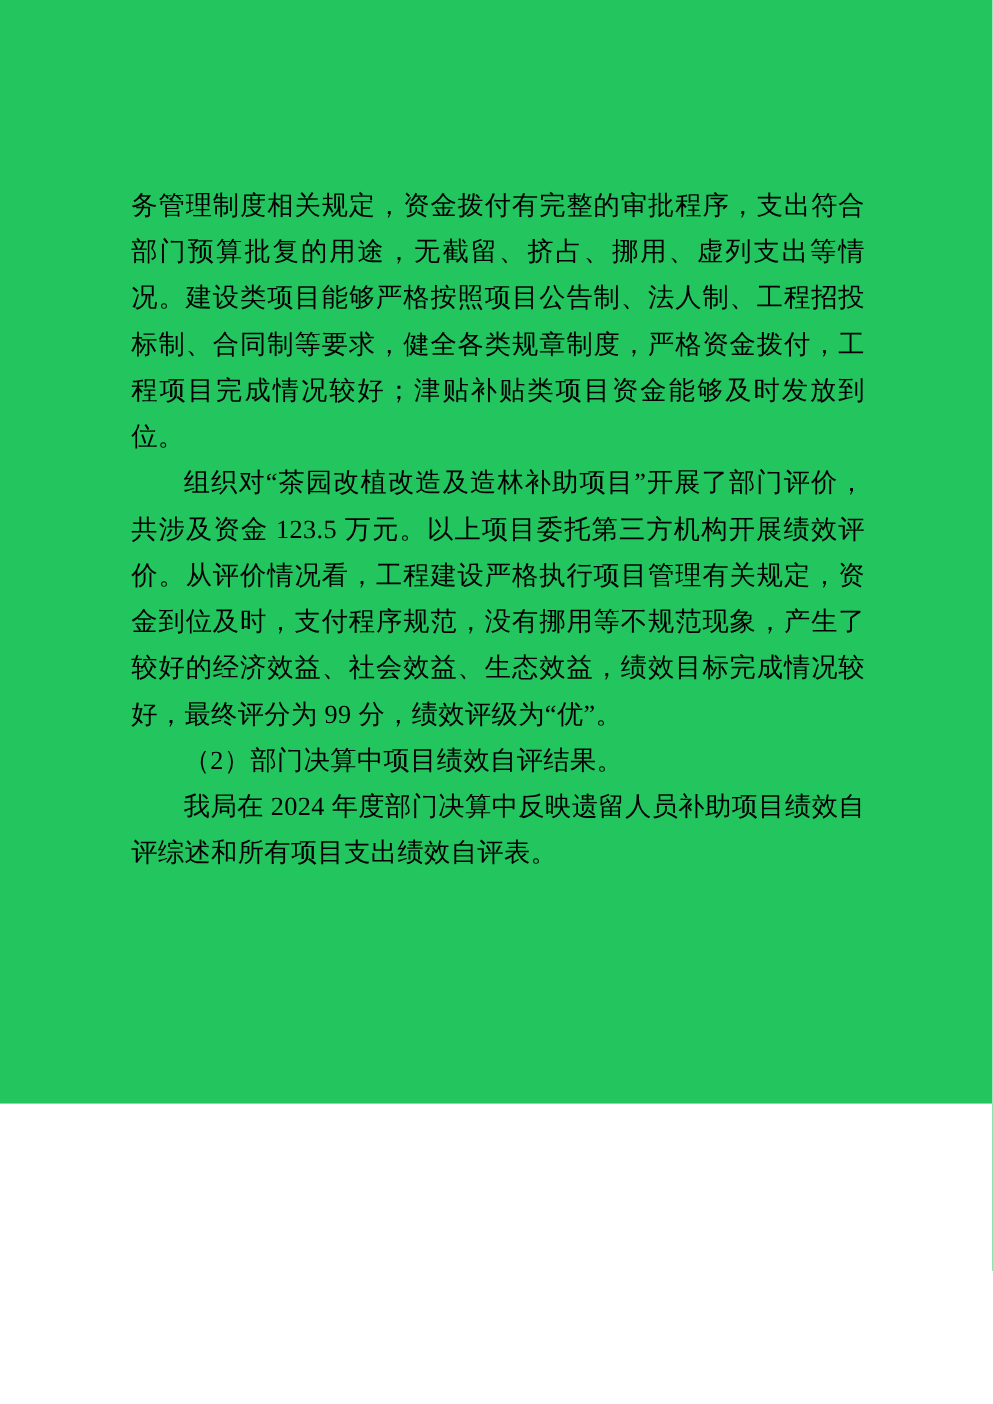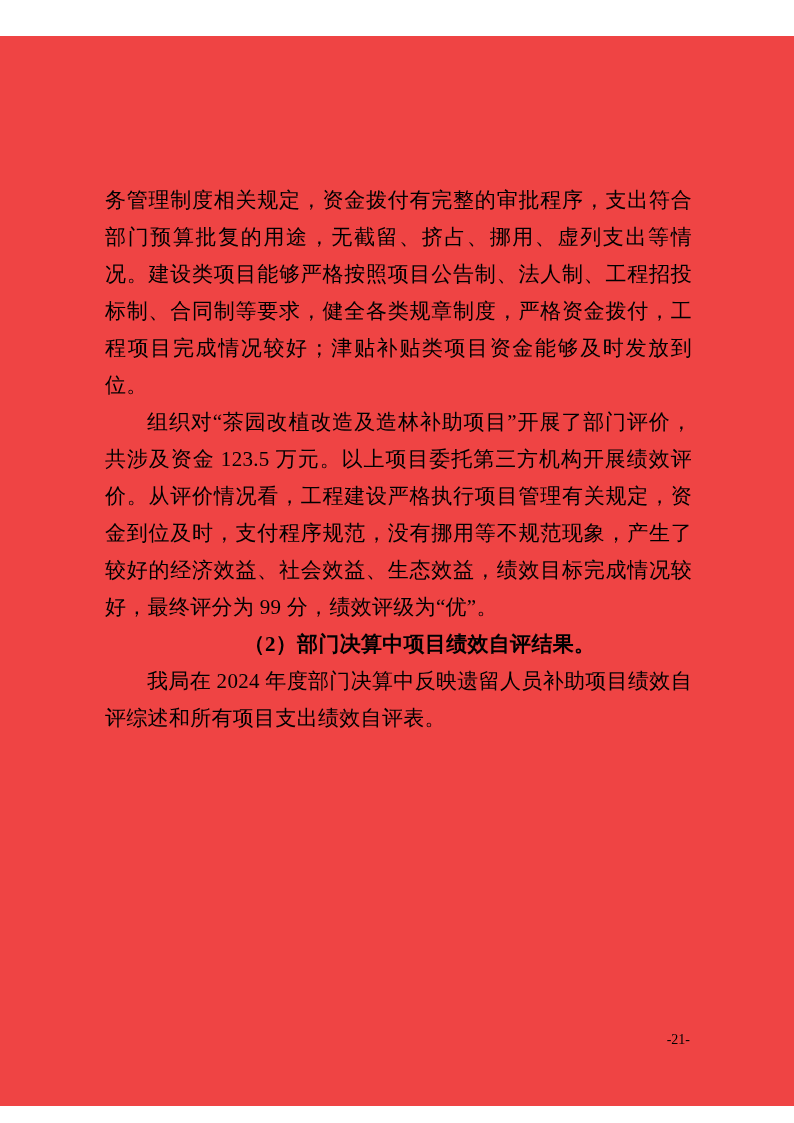--- a/index.html
+++ b/index.html
@@ -3,47 +3,46 @@
 <meta charset="utf-8">
 <style>
   html, body {
     margin: 0;
     padding: 0;
     background: #ffffff;
   }
   .page {
     position: relative;
     width: 794px;
-    height: 1070px;
-    background: #ef4444;
+    height: 883px;
+    background: #22c55e;
     overflow: hidden;
     font-family: "Liberation Serif", "DejaVu Serif", serif;
     color: #000000;
-    margin-top: 36px;
   }
   .content {
     position: absolute;
     left: 105px;
     top: 146px;
     width: 587px;
     font-size: 21px;
     line-height: 37px;
     text-align: justify;
     letter-spacing: 0.3px;
   }
   .para {
     margin: 0;
     text-indent: 2em;
   }
   .para.no-indent {
     text-indent: 0;
   }
   .para.heading {
-    font-weight: 700;
-    text-align: center;
+    font-weight: 400;
+    text-align: left;
   }
   .page-number {
     position: absolute;
     top: 994px;
     right: 104px;
     font-size: 14px;
     line-height: 20px;
     color: #000000;
     font-family: "Liberation Serif", "DejaVu Serif", serif;
   }

